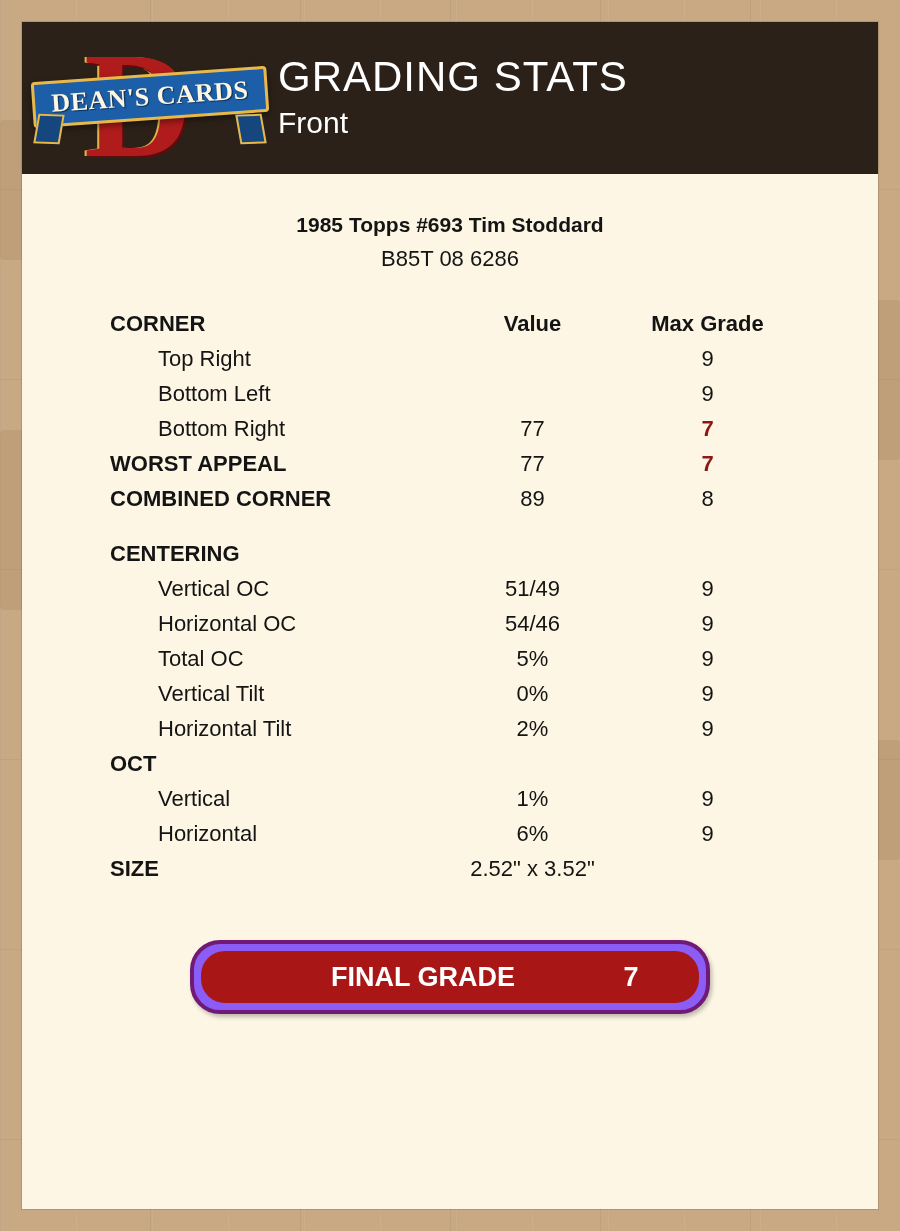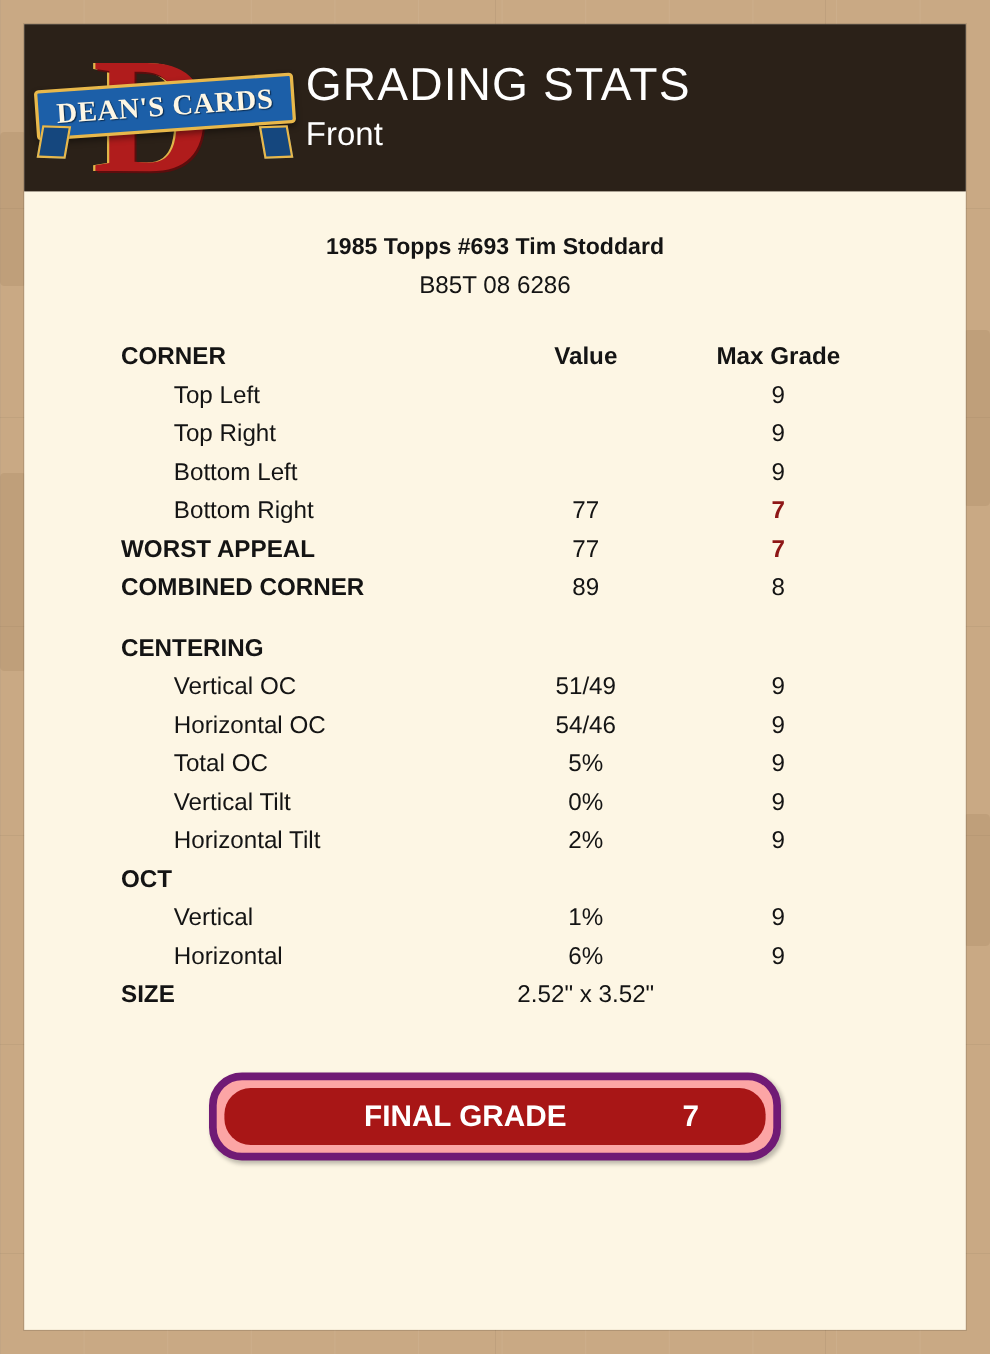--- a/index.html
+++ b/index.html
@@ -166,22 +166,22 @@
   .hdr td { font-weight: bold; font-size: 22px; }
   .spacer td { height: 20px; line-height: 20px; font-size: 0; }
   .lowgrade { color: #8e1616; font-weight: bold; }
 
   .final-wrap {
     margin: 34px auto 0 auto;
     width: 520px;
     position: relative;
   }
   .final-outer {
-    background: #fca5a5;
-    border: 7px solid #701a75;
+    background: #8b5cf6;
+    border: 4px solid #701a75;
     border-radius: 30px;
     padding: 7px;
     box-shadow: 2px 3px 4px rgba(0,0,0,0.25);
   }
   .final-bar {
     background: #a81616;
     border-radius: 24px;
     height: 52px;
     display: flex;
     align-items: center;
@@ -224,25 +224,20 @@
 
     <table class="stats">
       <tbody>
 
         <tr class="hdr">
           <td class="c-label grp">CORNER</td>
           <td class="c-value">Value</td>
           <td class="c-max">Max Grade</td>
         </tr>
         <tr>
-          <td class="c-label sub">Top Left</td>
-          <td class="c-value"></td>
-          <td class="c-max">9</td>
-        </tr>
-        <tr>
           <td class="c-label sub">Top Right</td>
           <td class="c-value"></td>
           <td class="c-max">9</td>
         </tr>
         <tr>
           <td class="c-label sub">Bottom Left</td>
           <td class="c-value"></td>
           <td class="c-max">9</td>
         </tr>
         <tr>

